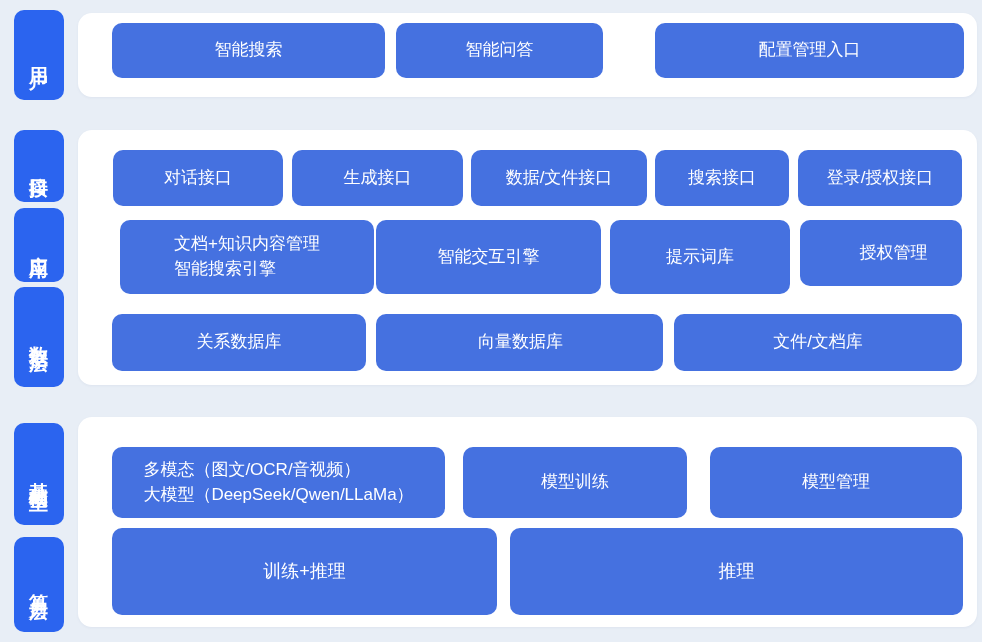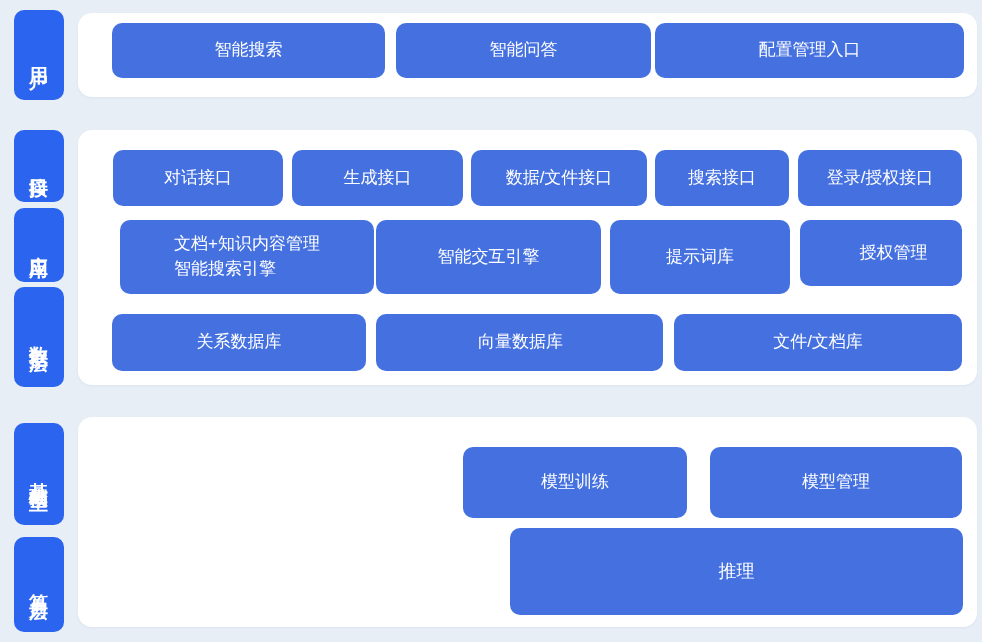--- a/index.html
+++ b/index.html
@@ -60,37 +60,40 @@
   <div class="panel" style="left:78px;top:417px;width:899px;height:210px;"></div>
 
   <div class="tab" style="top:10px;height:90px;">用户</div>
   <div class="tab" style="top:130px;height:72px;">接口</div>
   <div class="tab" style="top:208px;height:74px;">应用</div>
   <div class="tab" style="top:287px;height:100px;">数据层</div>
   <div class="tab" style="top:423px;height:102px;">基础模型</div>
   <div class="tab" style="top:537px;height:95px;">算力层</div>
 
   <div class="node" style="left:112px;top:23px;width:273px;height:55px;">智能搜索</div>
-  <div class="node" style="left:396px;top:23px;width:255px;height:55px;">智能问答</div>
+  <div class="node" style="left:396px;top:23px;width:207px;height:55px;">智能问答</div>
   <div class="node" style="left:655px;top:23px;width:309px;height:55px;">配置管理入口</div>
 
   <div class="node" style="left:113px;top:150px;width:170px;height:56px;padding-left:6px;">对话接口</div>
   <div class="node" style="left:292px;top:150px;width:171px;height:56px;">生成接口</div>
   <div class="node" style="left:471px;top:150px;width:176px;height:56px;">数据/文件接口</div>
   <div class="node" style="left:655px;top:150px;width:134px;height:56px;">搜索接口</div>
   <div class="node" style="left:798px;top:150px;width:164px;height:56px;">登录/授权接口</div>
 
   <div class="node" style="left:120px;top:220px;width:254px;height:74px;">文档+知识内容管理
 智能搜索引擎</div>
   <div class="node" style="left:376px;top:220px;width:225px;height:74px;">智能交互引擎</div>
   <div class="node" style="left:610px;top:220px;width:180px;height:74px;">提示词库</div>
   <div class="node" style="left:800px;top:220px;width:162px;height:66px;padding-left:31px;">授权管理</div>
 
   <div class="node" style="left:112px;top:314px;width:254px;height:57px;">关系数据库</div>
   <div class="node" style="left:376px;top:314px;width:287px;height:57px;padding-left:8px;">向量数据库</div>
   <div class="node" style="left:674px;top:314px;width:288px;height:57px;">文件/文档库</div>
 
+  <div class="node" style="left:112px;top:447px;width:333px;height:71px;">多模态（图文/OCR/音视频）
+大模型（DeepSeek/Qwen/LLaMa）</div>
   <div class="node" style="left:463px;top:447px;width:224px;height:71px;">模型训练</div>
   <div class="node" style="left:710px;top:447px;width:252px;height:71px;">模型管理</div>
 
+  <div class="node lg" style="left:112px;top:528px;width:385px;height:87px;">训练+推理</div>
   <div class="node lg" style="left:510px;top:528px;width:453px;height:87px;">推理</div>
 
 </div>
 
 </body></html>

